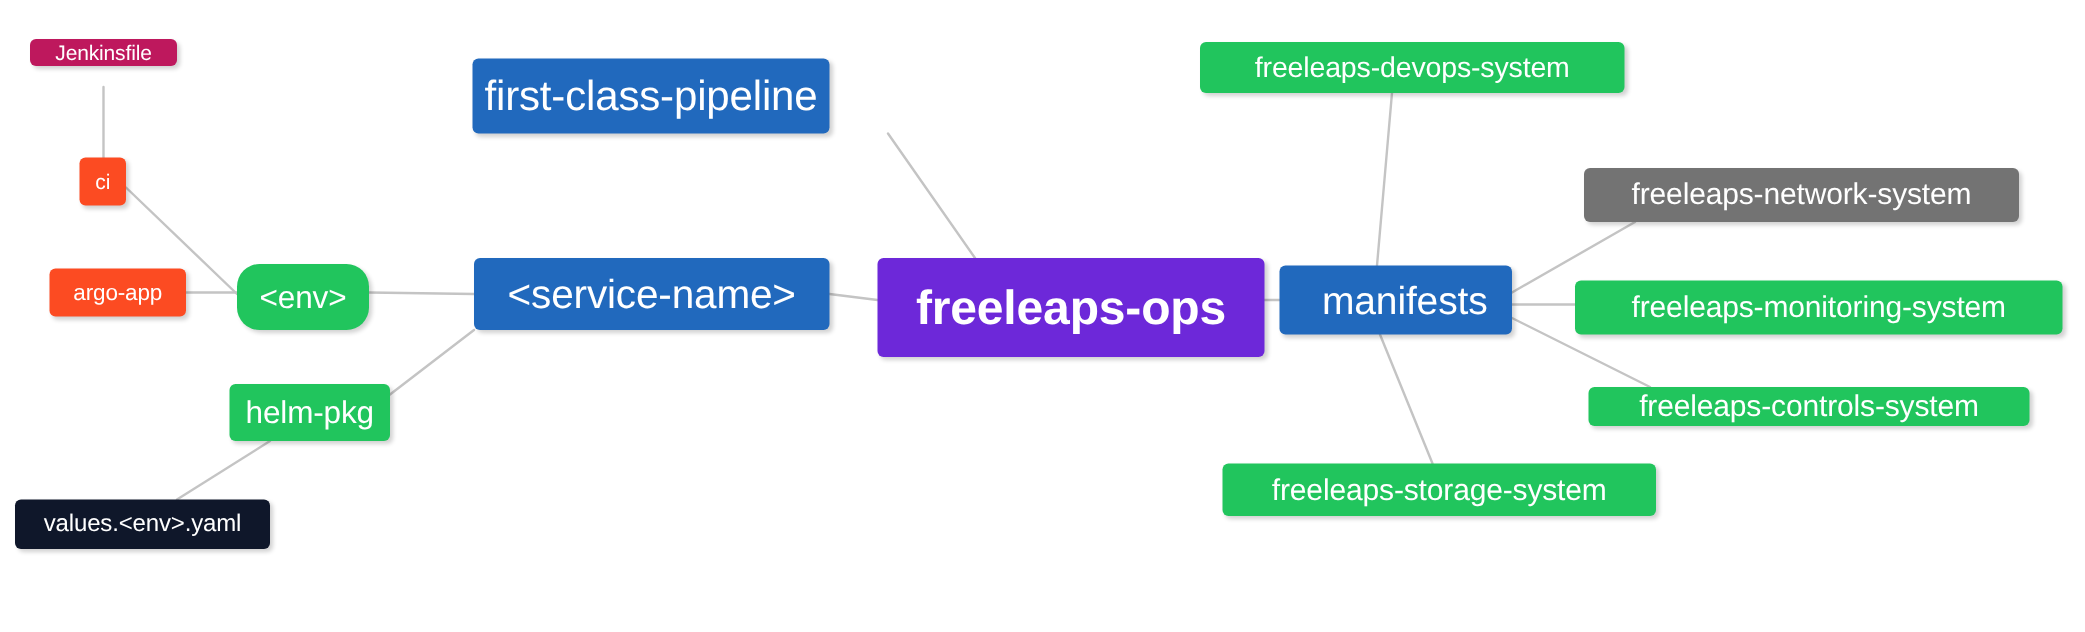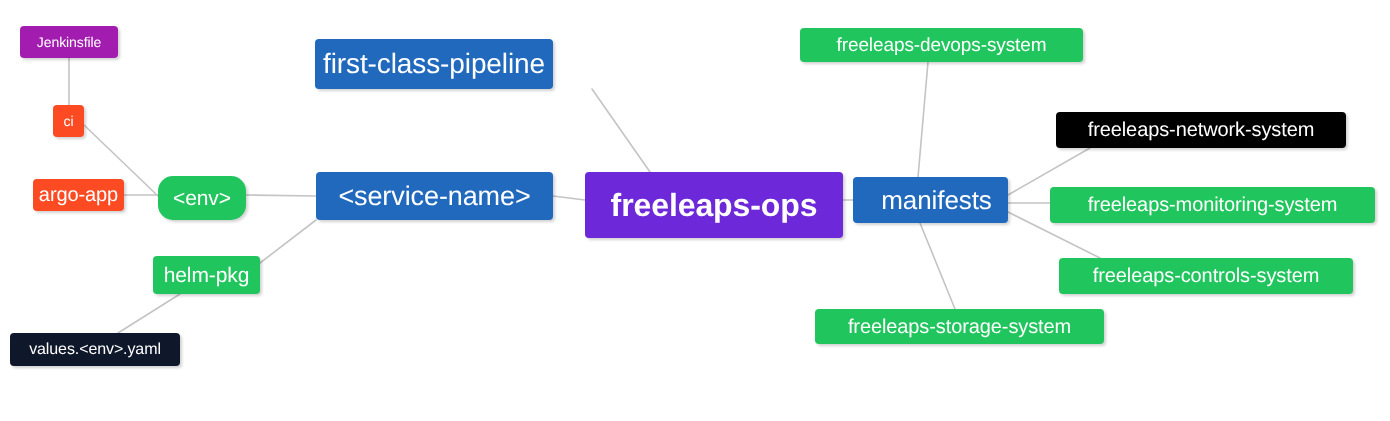--- a/index.html
+++ b/index.html
@@ -60,27 +60,27 @@
       <line x1="592" y1="89" x2="650" y2="172" stroke="#c4c4c4" stroke-width="1.6" stroke-linecap="round"></line>
       <line x1="553" y1="196" x2="585" y2="200" stroke="#c4c4c4" stroke-width="1.6" stroke-linecap="round"></line>
       <line x1="843" y1="200" x2="853" y2="200" stroke="#c4c4c4" stroke-width="1.6" stroke-linecap="round"></line>
       <line x1="918" y1="177" x2="928" y2="62" stroke="#c4c4c4" stroke-width="1.6" stroke-linecap="round"></line>
       <line x1="1008" y1="195" x2="1090" y2="148" stroke="#c4c4c4" stroke-width="1.6" stroke-linecap="round"></line>
       <line x1="1008" y1="203" x2="1050" y2="203" stroke="#c4c4c4" stroke-width="1.6" stroke-linecap="round"></line>
       <line x1="1008" y1="212" x2="1100" y2="258" stroke="#c4c4c4" stroke-width="1.6" stroke-linecap="round"></line>
       <line x1="920" y1="223" x2="955" y2="309" stroke="#c4c4c4" stroke-width="1.6" stroke-linecap="round"></line>
     </svg>
   <div id="node-layer">
-      <div class="node" style="left: 20px; top: 26px; width: 98px; height: 32px; background: #a21caf; font-size: 14px; text-align: center;">
+      <div class="node" style="left: 20px; top: 26px; width: 98px; height: 18px; background: #be185d; font-size: 14px; text-align: center;">
         <span>Jenkinsfile</span>
       </div>
       <div class="node" style="left: 53px; top: 105px; width: 31px; height: 32px; background: rgb(252, 75, 34); font-size: 14px;">
         <span>ci</span>
       </div>
-      <div class="node" style="left: 33px; top: 179px; width: 91px; height: 32px; background: rgb(252, 75, 34); font-size: 20px;">
+      <div class="node" style="left: 33px; top: 179px; width: 91px; height: 32px; background: rgb(252, 75, 34); font-size: 15px;">
         <span>argo-app</span>
       </div>
       <div class="node" style="left: 158px; top: 176px; width: 88px; height: 44px; background: rgb(33, 197, 93); font-size: 21px; border-radius: 15px;">
         <span>&lt;env&gt;</span>
       </div>
       <div class="node" style="left: 153px; top: 256px; width: 107px; height: 38px; background: rgb(33, 197, 93); font-size: 21px;">
         <span>helm-pkg</span>
       </div>
       <div class="node" style="left: 10px; top: 333px; width: 170px; height: 33px; background: #0f172a; font-size: 16px;">
         <span>values.&lt;env&gt;.yaml</span>
@@ -93,26 +93,26 @@
       </div>
       <div class="node" style="left: 585px; top: 172px; width: 258px; height: 66px; background: #6d28d9; font-size: 32px; font-weight: bold;">
         <span>freeleaps-ops</span>
       </div>
       <div class="node" style="left: 853px; top: 177px; width: 155px; height: 46px; background: rgb(33, 105, 189); font-size: 26px; padding-left: 12px;">
         <span>manifests</span>
       </div>
       <div class="node" style="left: 800px; top: 28px; width: 283px; height: 34px; background: rgb(33, 197, 93); font-size: 19px;">
         <span>freeleaps-devops-system</span>
       </div>
-      <div class="node" style="left: 1056px; top: 112px; width: 290px; height: 36px; background: #000000; font-size: 20px;">
+      <div class="node" style="left: 1056px; top: 112px; width: 290px; height: 36px; background: #737373; font-size: 20px;">
         <span>freeleaps-network-system</span>
       </div>
       <div class="node" style="left: 1050px; top: 187px; width: 325px; height: 36px; background: rgb(33, 197, 93); font-size: 20px;">
         <span>freeleaps-monitoring-system</span>
       </div>
-      <div class="node" style="left: 1059px; top: 258px; width: 294px; height: 36px; background: rgb(33, 197, 93); font-size: 20px;">
+      <div class="node" style="left: 1059px; top: 258px; width: 294px; height: 26px; background: rgb(33, 197, 93); font-size: 20px;">
         <span>freeleaps-controls-system</span>
       </div>
       <div class="node" style="left: 815px; top: 309px; width: 289px; height: 35px; background: rgb(33, 197, 93); font-size: 20px;">
         <span>freeleaps-storage-system</span>
       </div>
     </div>
 </div>
 
 </body></html>

